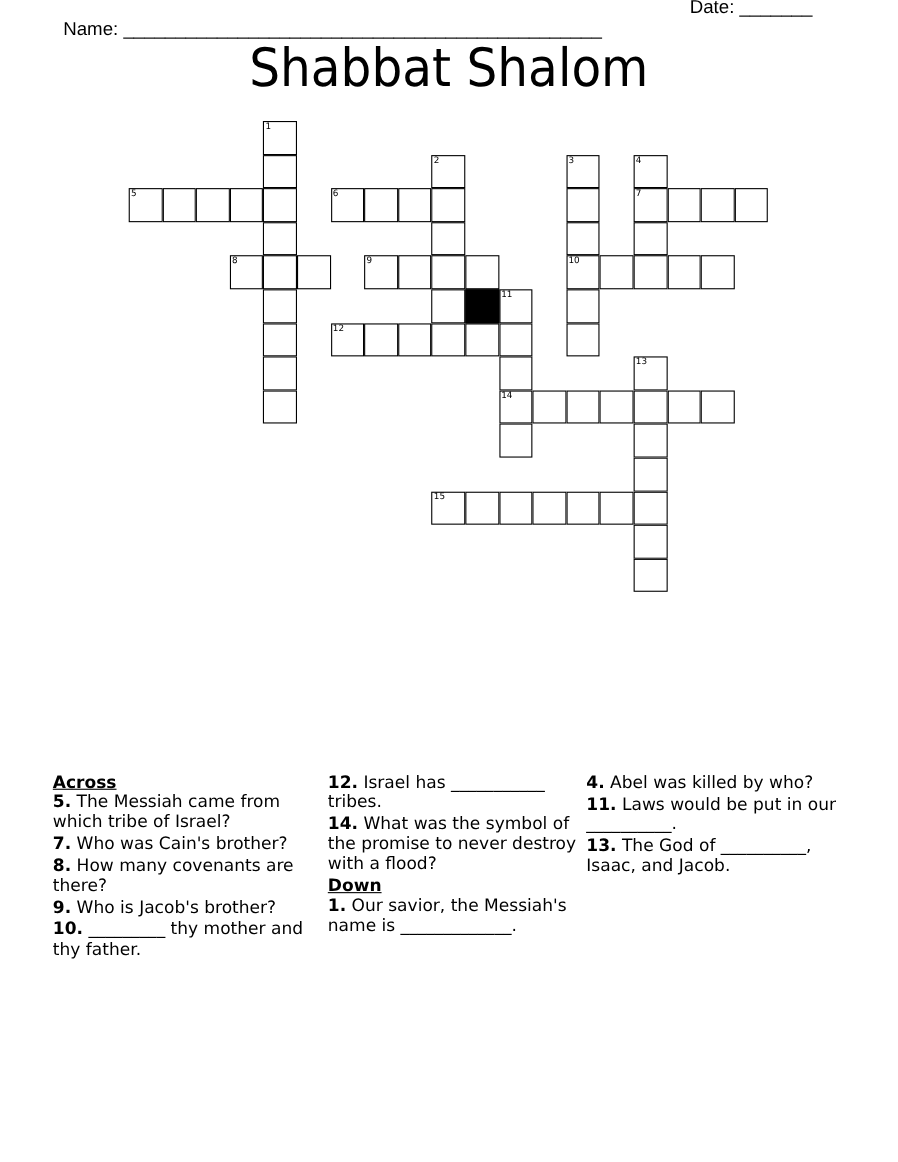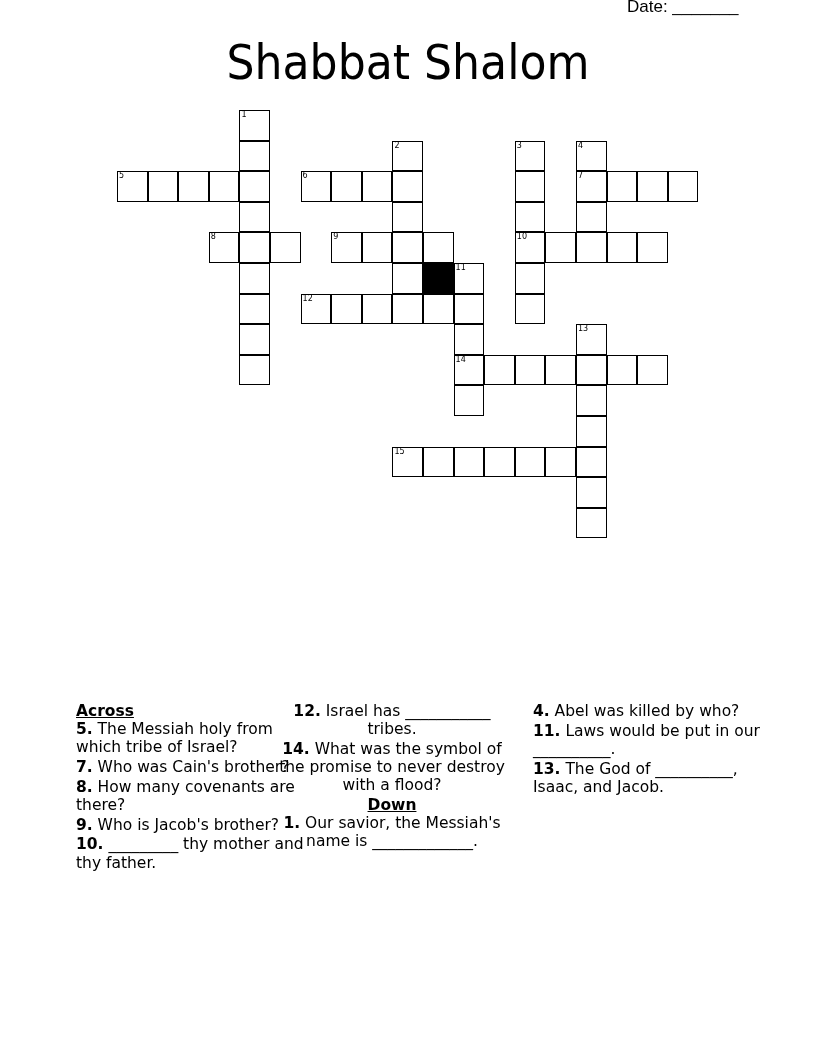--- a/index.html
+++ b/index.html
@@ -70,40 +70,41 @@
       color: #000;
     }
     .clues {
       position: absolute;
       top: 702px;
       font-family: "DejaVu Sans", sans-serif;
       font-size: 15.5px;
       line-height: 18.2px;
       color: #000;
     }
-    .col1 { left: 48px; width: 236px; margin-left: 28px; }
-    .col2 { left: 274px; width: 236px; text-align: center; }
+    .col1 { left: 48px; width: 236px; }
+    .col2 { left: 298px; width: 236px; }
     .col3 { left: 533px; width: 236px; }
     .clue-heading {
       font-weight: bold;
       text-decoration: underline;
       display: block;
     }
     .clue {
       display: block;
       margin-bottom: 1.5px;
     }
     .clue .cnum {
       font-weight: bold;
     }
   </style>
 </head>
 <body>
 
 <div class="header-line">
+  <span>Name: ______________________________________________</span>
   <span class="date">Date: _______</span>
 </div>
 
 <div class="title">Shabbat Shalom</div>
 
 <div class="grid" id="grid">
     <div class="cell" style="left: 239.4px; top: 110px;">
       <span class="num">1</span>
     </div>
     <div class="cell" style="left: 239.4px; top: 140.6px;"></div>
@@ -201,21 +202,21 @@
     <div class="cell" style="left: 423px; top: 446.6px;"></div>
     <div class="cell" style="left: 453.6px; top: 446.6px;"></div>
     <div class="cell" style="left: 484.2px; top: 446.6px;"></div>
     <div class="cell" style="left: 514.8px; top: 446.6px;"></div>
     <div class="cell" style="left: 545.4px; top: 446.6px;"></div>
     <div class="cell block" style="left: 423px; top: 263px;"></div>
   </div>
 
 <div class="clues col1">
   <span class="clue-heading">Across</span>
-  <span class="clue"><span class="cnum">5.</span><span> The Messiah holy from which tribe of Israel?</span></span>
+  <span class="clue"><span class="cnum">5.</span><span> The Messiah came from which tribe of Israel?</span></span>
   <span class="clue"><span class="cnum">7.</span><span> Who was Cain's brother?</span></span>
   <span class="clue"><span class="cnum">8.</span><span> How many covenants are there?</span></span>
   <span class="clue"><span class="cnum">9.</span><span> Who is Jacob's brother?</span></span>
   <span class="clue"><span class="cnum">10.</span><span> _________ thy mother and thy father.</span></span>
 </div>
 
 <div class="clues col2">
   <span class="clue"><span class="cnum">12.</span><span> Israel has ___________ tribes.</span></span>
   <span class="clue"><span class="cnum">14.</span><span> What was the symbol of the promise to never destroy with a flood?</span></span>
   <span class="clue-heading">Down</span>

